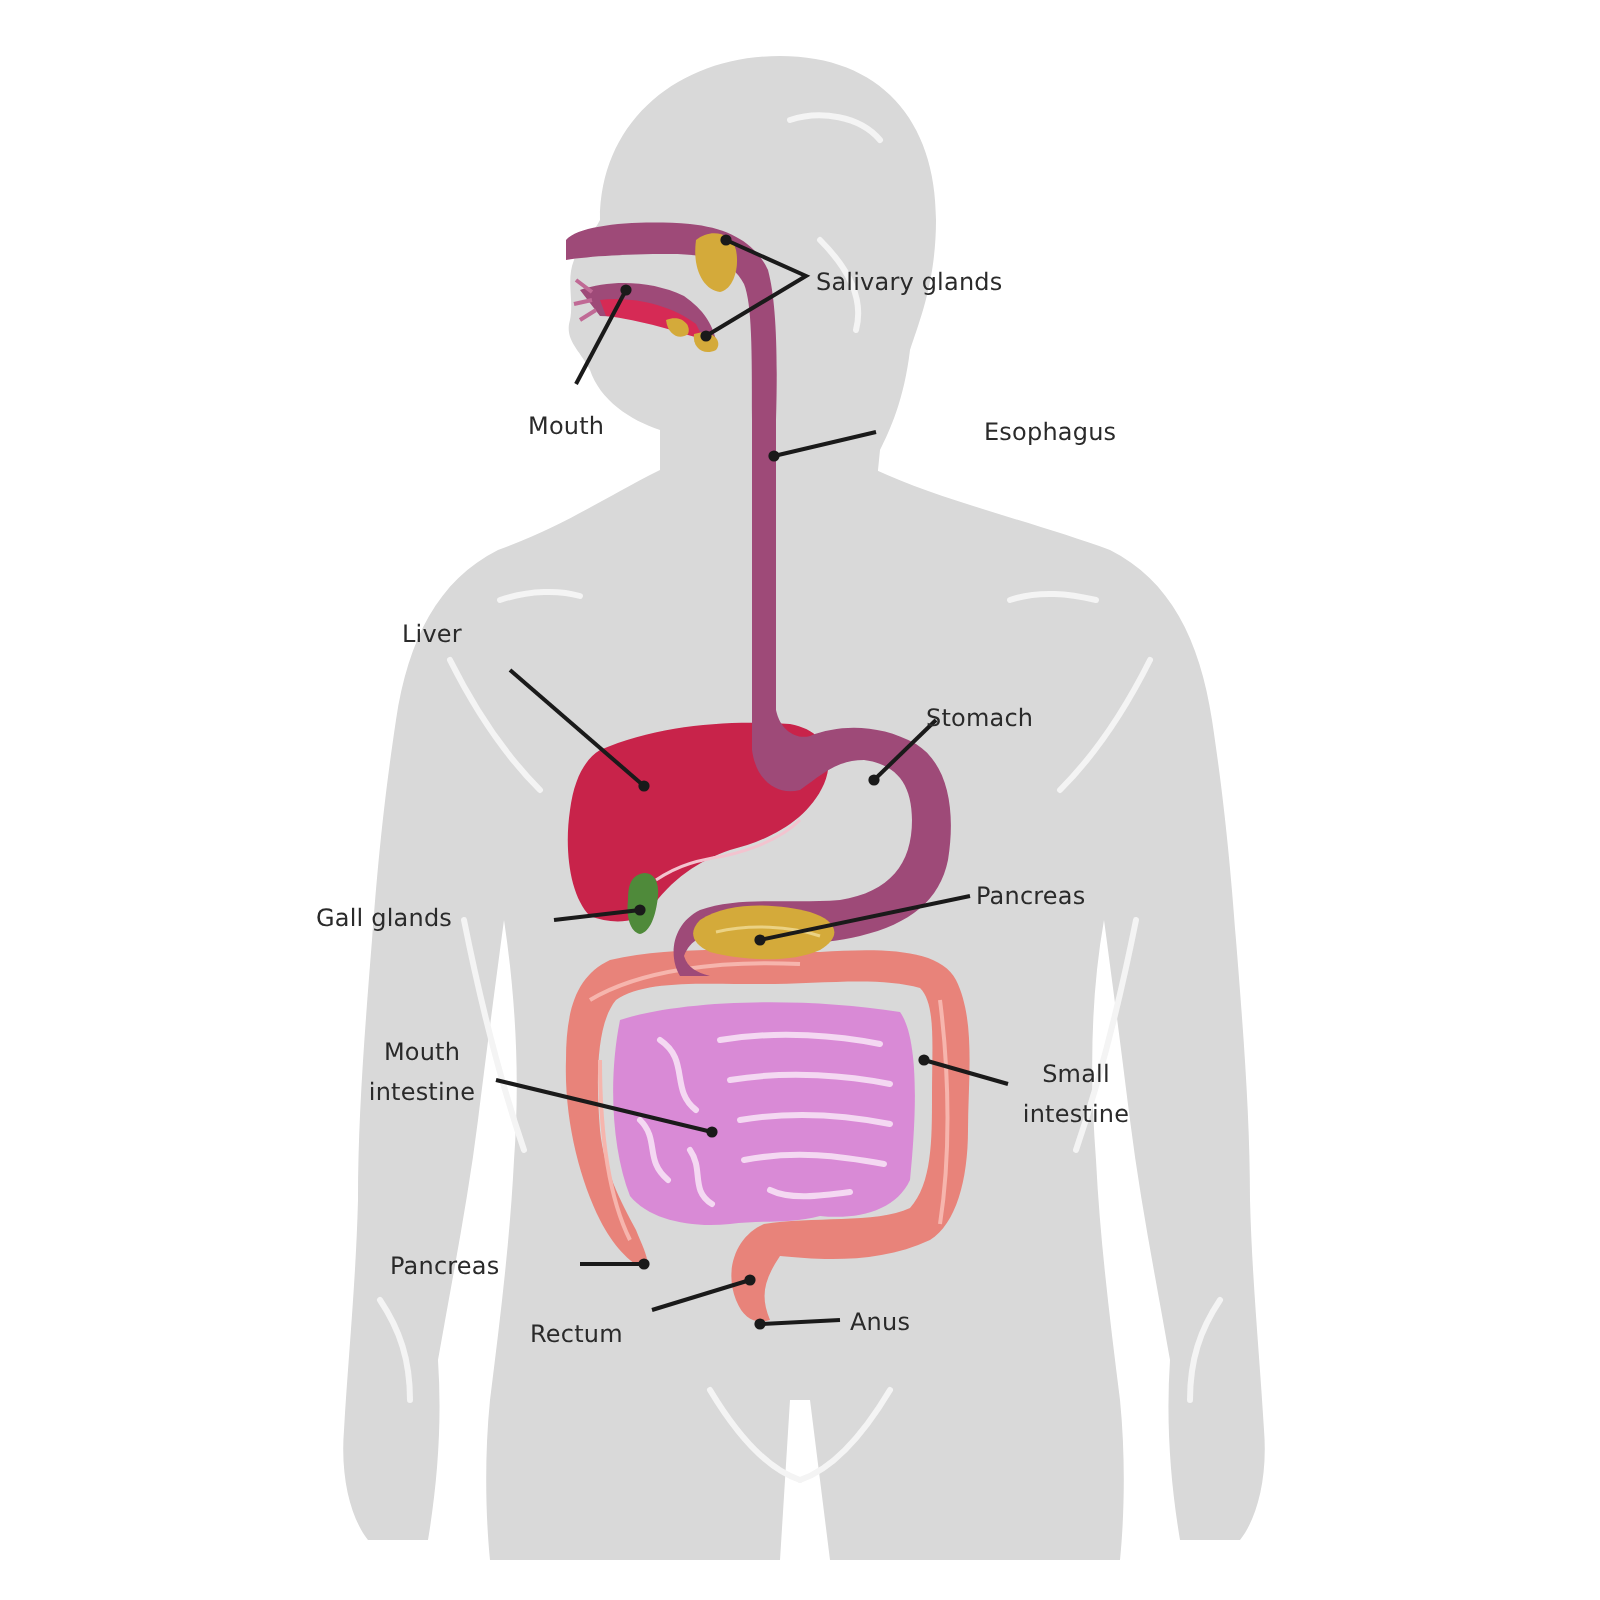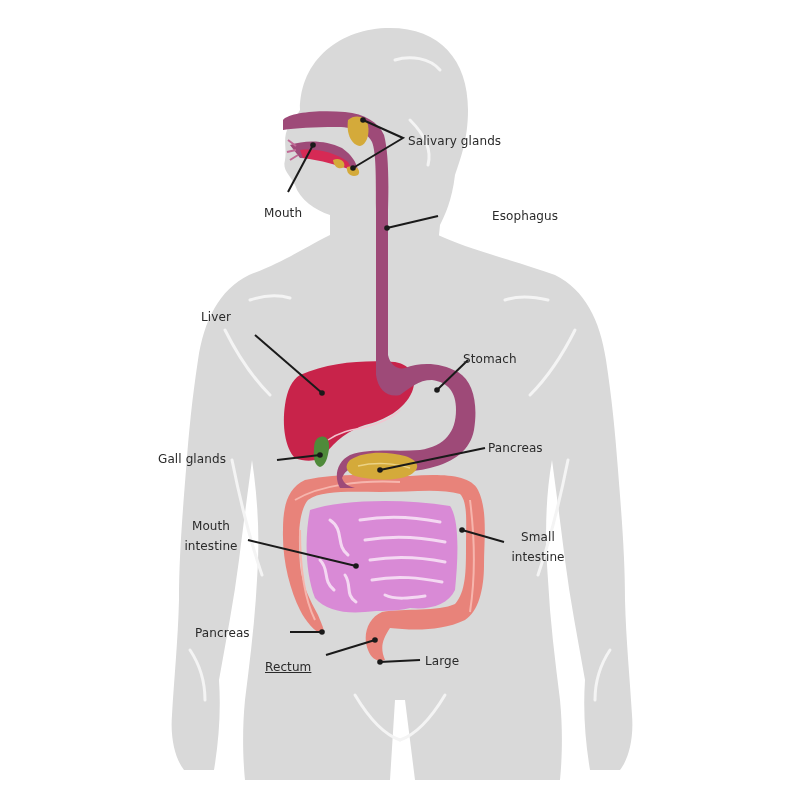--- a/index.html
+++ b/index.html
@@ -118,15 +118,15 @@
   <div class="label" style="left:488px;top:438px;">Pancreas</div>
   <div class="label center" style="left:175px;top:516px;width:72px;">
     <div>Mouth</div>
     <div>intestine</div>
   </div>
   <div class="label center" style="left:496px;top:527px;width:84px;">
     <div>Small</div>
     <div>intestine</div>
   </div>
   <div class="label" style="left:195px;top:623px;">Pancreas</div>
-  <div class="label" style="left:265px;top:657px;text-decoration:underline;">Rectum</div>
-  <div class="label" style="left:425px;top:651px;">Large</div>
+  <div class="label" style="left:265px;top:657px;">Rectum</div>
+  <div class="label" style="left:425px;top:651px;">Anus</div>
 </div>
 
 </body></html>

